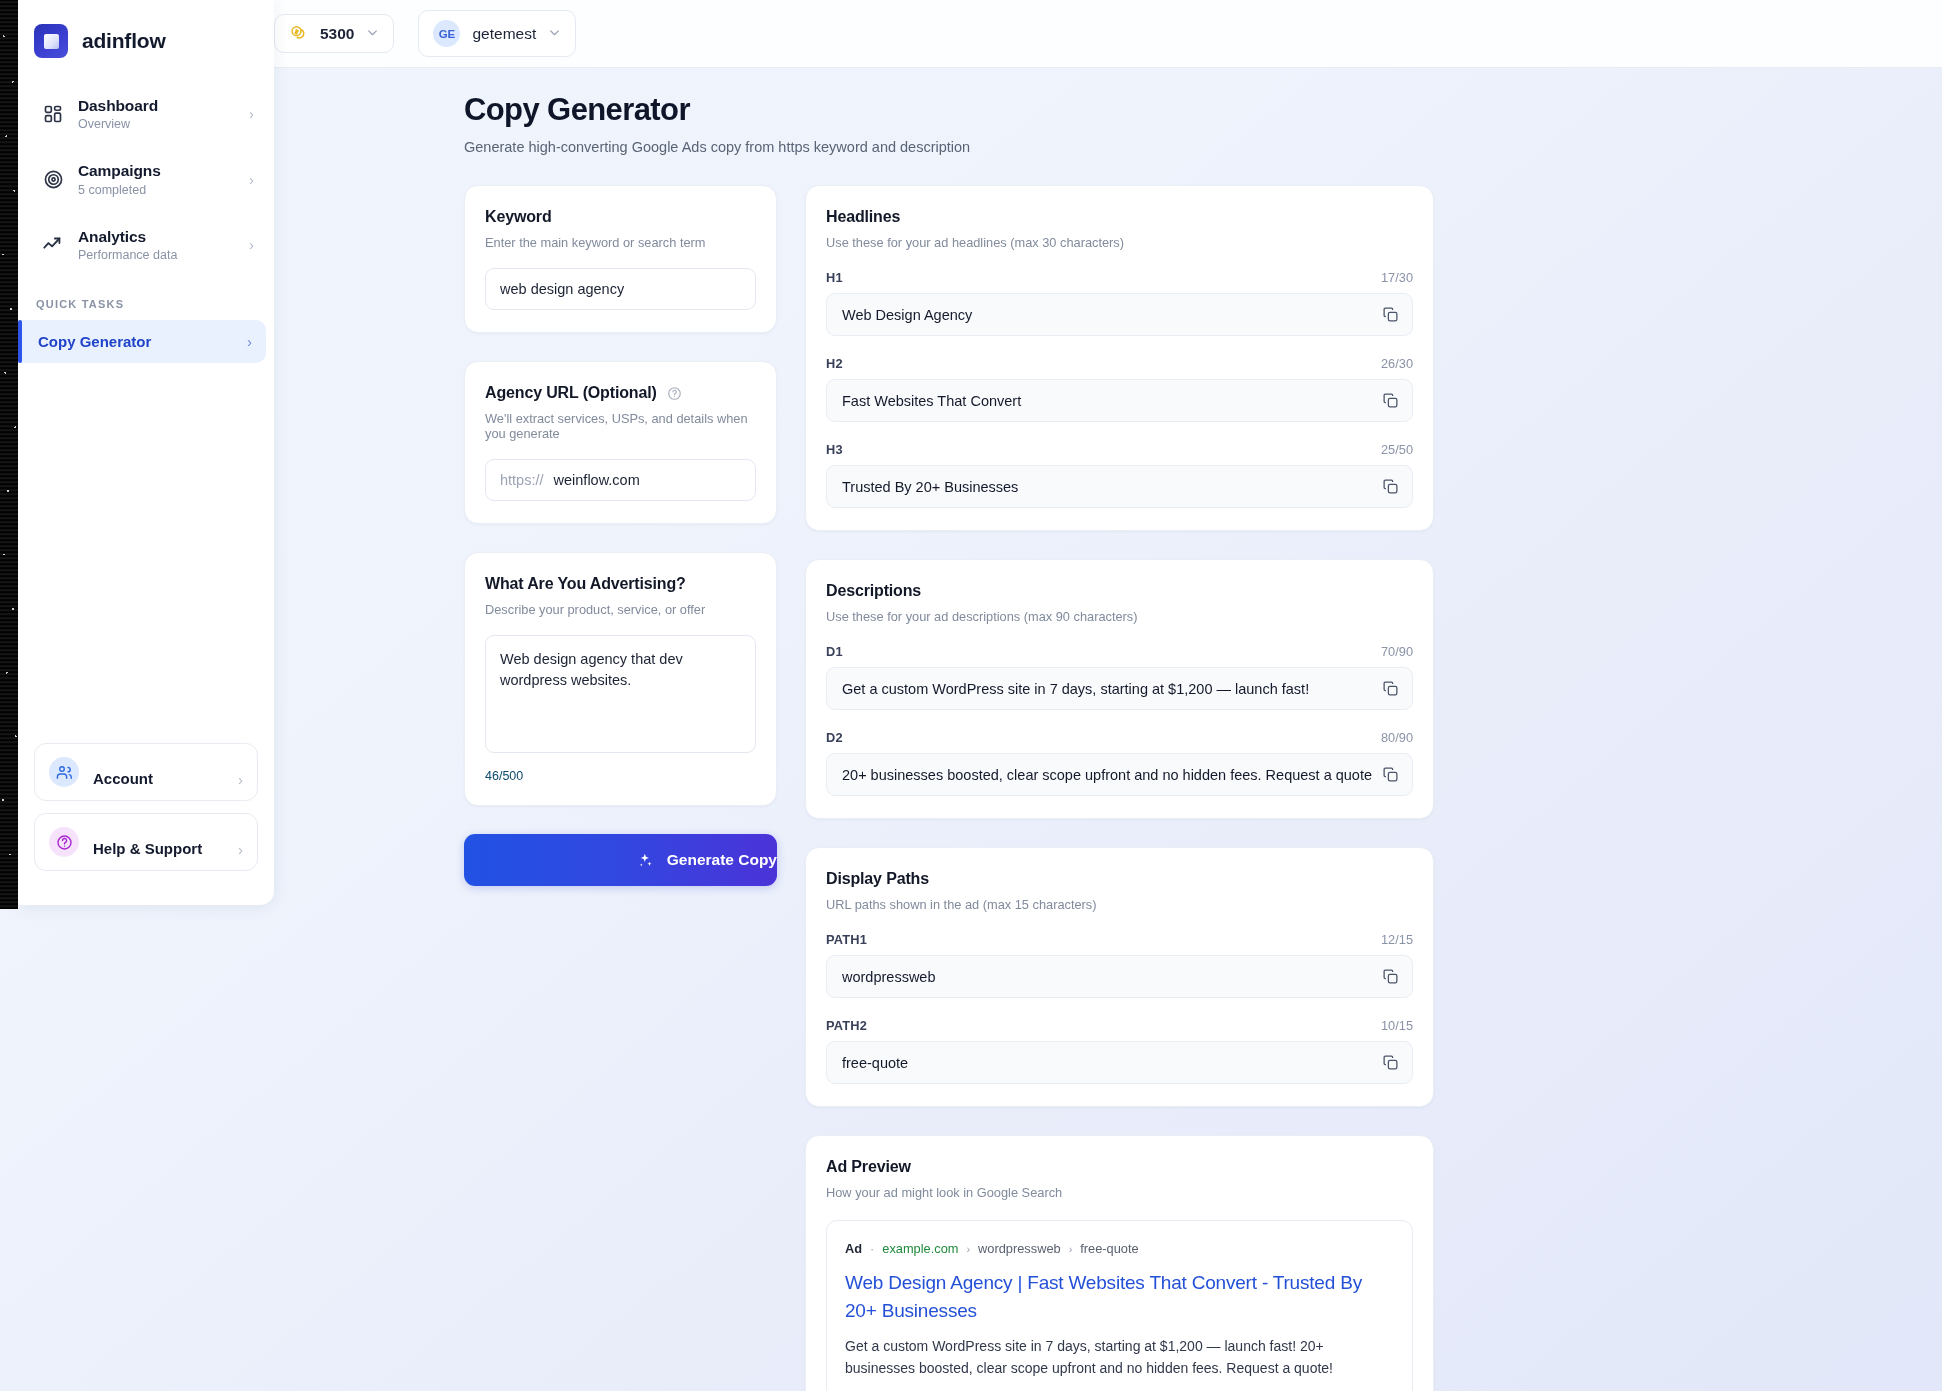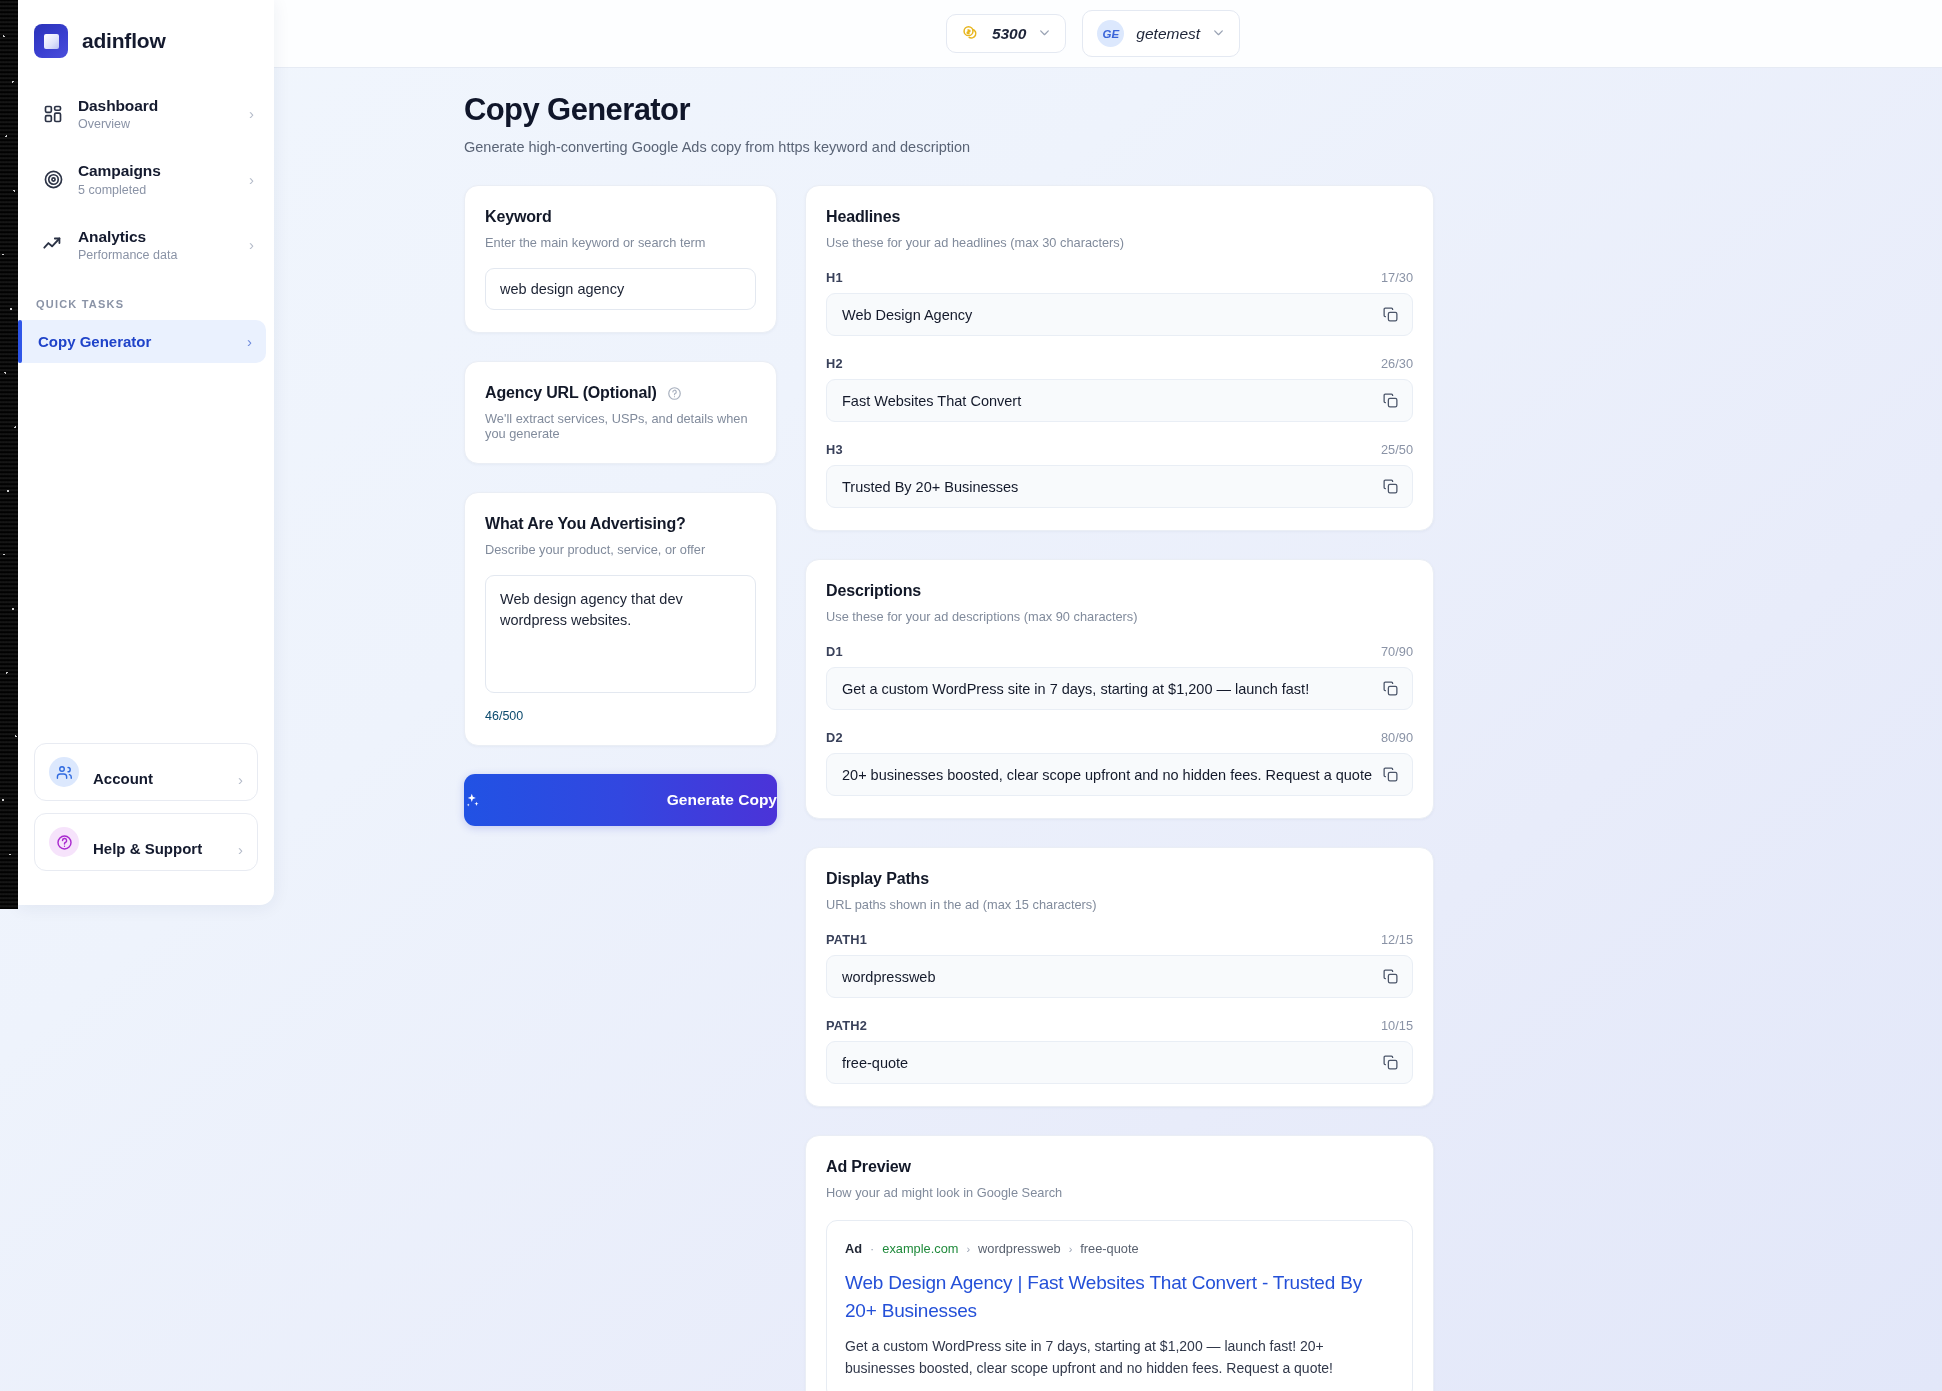--- a/index.html
+++ b/index.html
@@ -106,22 +106,22 @@
                 display: flex; align-items: center; justify-content: center; }
   .bottom-ico.blue { background: #dce8fd; color: #2f6ae0; }
   .bottom-ico.purple { background: #f6e3fb; color: #a929cf; }
   .bottom-label { flex: 1; font-size: 15px; font-weight: 700; color: #141a2e; }
 
   
   .topbar {
     position: absolute; left: 274px; top: 0; right: 0; height: 68px;
     background: #fdfeff;
     border-bottom: 1px solid #e6ebf4;
-    display: flex; align-items: center; justify-content: center;
-    padding-right: 30px; gap: 16px; z-index: 20; font-style: italic;
+    display: flex; align-items: center; justify-content: flex-start;
+    padding-right: 30px; gap: 24px; z-index: 20;
   }
   .pill {
     display: flex; align-items: center; gap: 12px;
     border: 1px solid #e4e9f2; border-radius: 10px;
     background: #fff; padding: 9px 14px; cursor: pointer;
   }
   .credits-val { font-size: 15.5px; font-weight: 600; color: #1d2438; }
   .caret { color: #9aa3b4; font-size: 12px; }
   .avatar {
     width: 27px; height: 27px; border-radius: 50%;
@@ -167,21 +167,21 @@
     padding: 13px 14px; font-size: 14.5px; color: #1b2233; margin-top: 18px;
     font-family: "Liberation Sans", sans-serif; resize: none; line-height: 1.45;
   }
   .counter { font-size: 12.5px; color: #0c4a6e; margin-top: 12px; }
 
   .gen-btn {
     width: 100%; border: none; cursor: pointer;
     background: linear-gradient(90deg, #2152e4 0%, #3247e0 50%, #4b33d8 100%);
     color: #fff; border-radius: 11px; padding: 17px 0;
     font-size: 15.5px; font-weight: 600; font-family: "Liberation Sans", sans-serif;
-    display: flex; align-items: center; justify-content: space-between; gap: 13px;
+    display: flex; align-items: center; justify-content: flex-end; gap: 13px;
     box-shadow: 0 2px 8px rgba(44,63,200,.22);
   }
 
   
   .out-row-head {
     display: flex; justify-content: space-between; align-items: baseline;
     margin-top: 20px; margin-bottom: 8px;
   }
   .out-key { font-size: 12.8px; font-weight: 600; color: #39415a; letter-spacing: .2px; }
   .out-count { font-size: 12.8px; color: #8a93a6; }
@@ -349,20 +349,24 @@
           <span>Agency URL (Optional)</span>
           <span class="help-ico">
             <svg width="15" height="15" viewBox="0 0 24 24" fill="none" stroke="currentColor" stroke-width="1.9" stroke-linecap="round">
               <circle cx="12" cy="12" r="9.2"></circle>
                 <path d="M9.4 9.4a2.7 2.7 0 1 1 3.6 2.6c-.7.3-1 .9-1 1.6v.3"></path>
                 <circle cx="12" cy="17" r=".85" fill="currentColor" stroke="none"></circle>
             </svg>
           </span>
         </div>
         <div class="card-sub">We'll extract services, USPs, and details when you generate</div>
+        <div class="url-row">
+          <span class="url-prefix">https://</span>
+          <span class="url-val">weinflow.com</span>
+        </div>
       </div>
 
       <div class="card">
         <div class="card-title">What Are You Advertising?</div>
         <div class="card-sub">Describe your product, service, or offer</div>
         <textarea class="area" style="">Web design agency that dev wordpress websites.</textarea>
         <div class="counter">46/500</div>
       </div>
 
       <button class="gen-btn">

